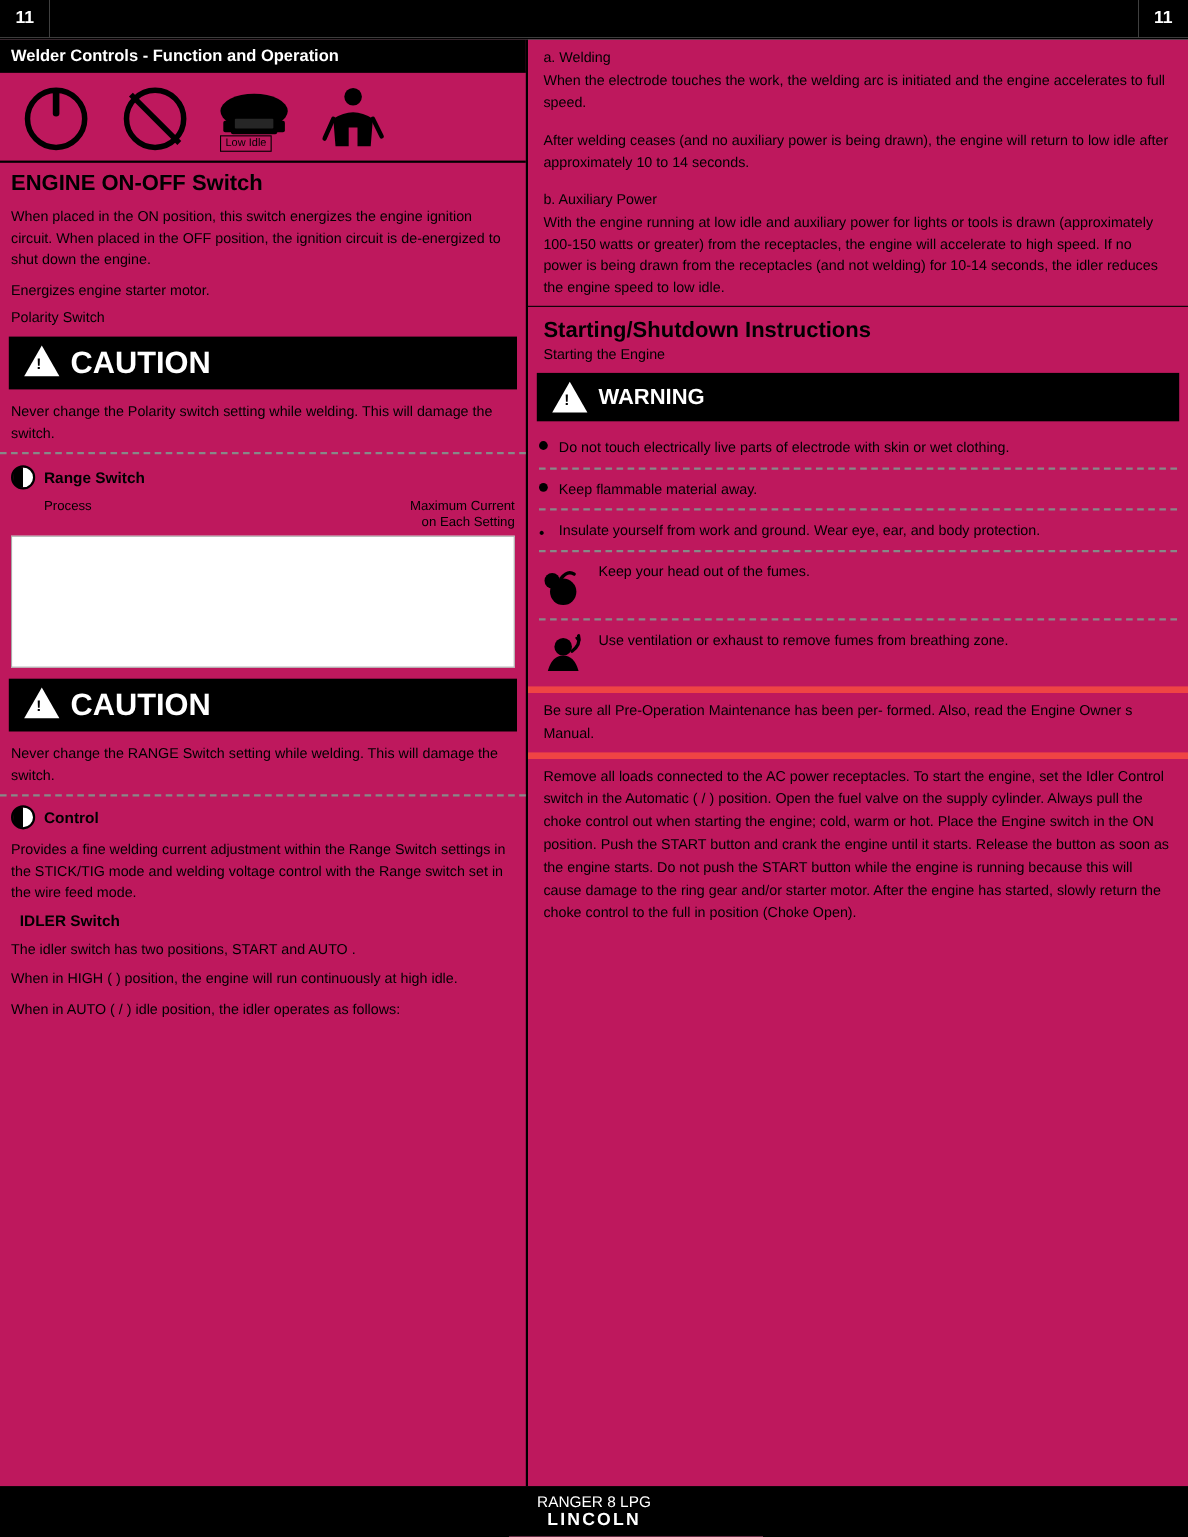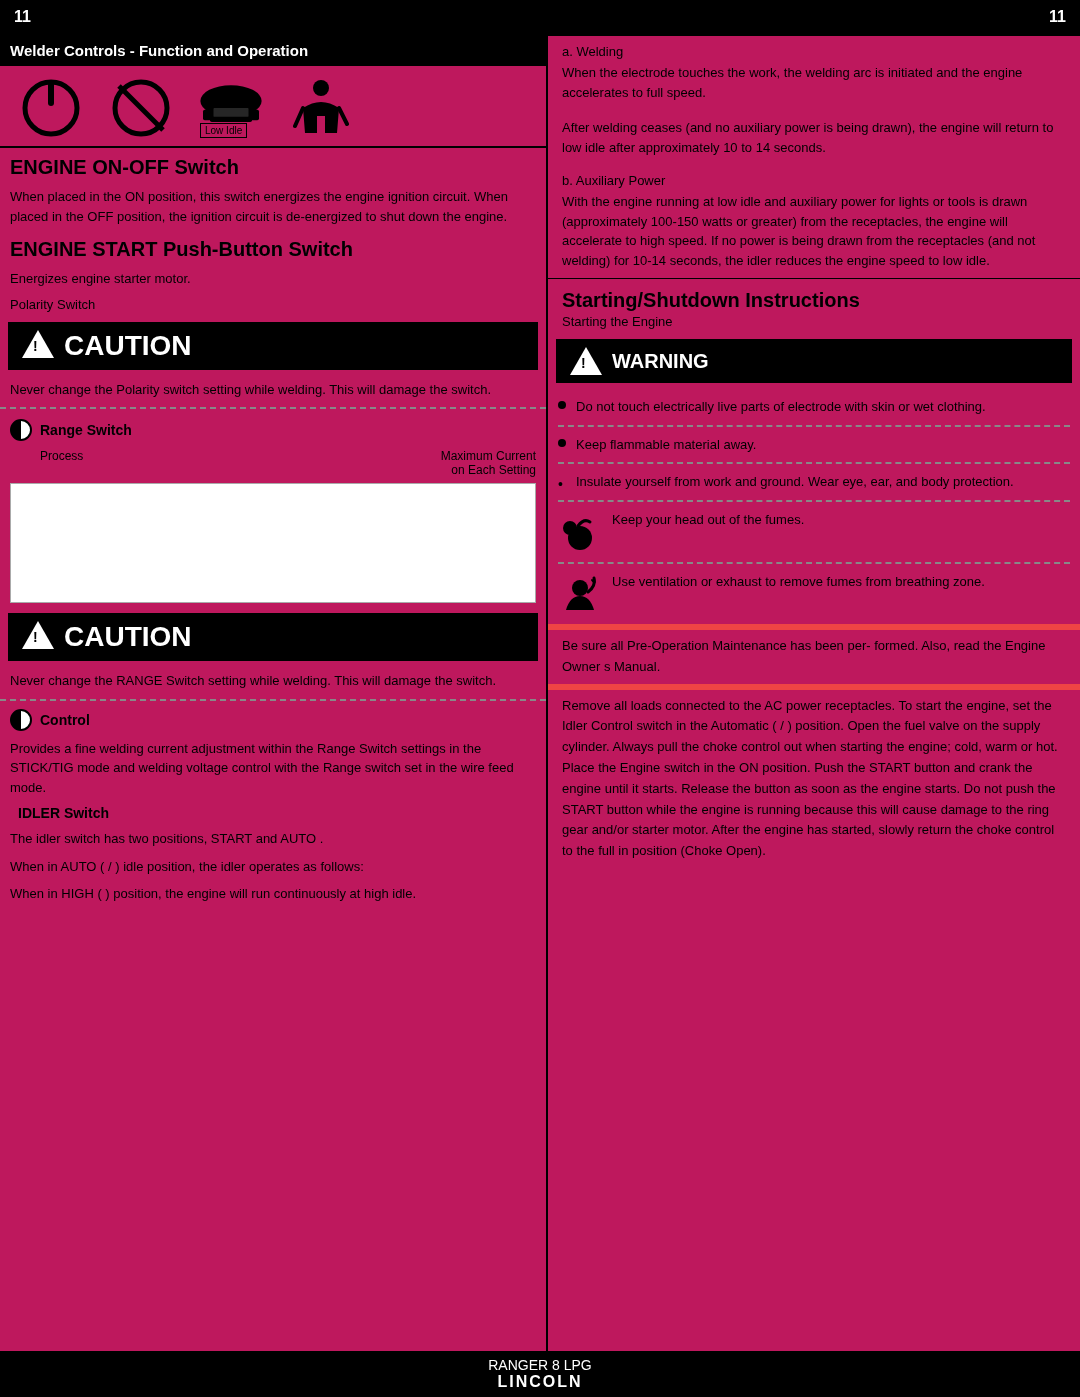--- a/index.html
+++ b/index.html
@@ -52,21 +52,21 @@
     }
 
     
     .main-content {
       display: flex;
       flex: 1;
     }
 
     
     .left-col {
-      width: 548px;
+      width: 480px;
       border-right: 2px solid #000;
       padding: 0;
       display: flex;
       flex-direction: column;
     }
 
     .section-header {
       background: #000;
       color: #fff;
       font-weight: bold;
@@ -400,21 +400,20 @@
             <line x1="46" y1="30" x2="54" y2="46" stroke="#000" stroke-width="4" stroke-linecap="round"></line>
           </svg>
         </div>
 
         <div class="low-idle-label">Low Idle</div>
       </div>
 
       <div class="engine-switch-title">ENGINE  ON-OFF  Switch</div>
       <div class="body-text">When placed in the ON position, this switch energizes the engine ignition circuit. When placed in the OFF position, the ignition circuit is de-energized to shut down the engine.</div>
 
-      <div class="engine-start-title">ENGINE  START  Push-Button Switch</div>
       <div class="body-text">Energizes engine starter motor.</div>
 
       <div class="polarity-label">Polarity   Switch</div>
 
       <div class="caution-box">
         <div class="caution-triangle"></div>
         <span>CAUTION</span>
       </div>
       <div class="caution-text-block">Never change the   Polarity   switch setting while welding. This will damage the switch.</div>
 
@@ -437,22 +436,22 @@
       <div class="caution-text-block">Never change the   RANGE  Switch setting while welding. This will damage the switch.</div>
 
       <div class="control-label">
         <div class="bullet-circle-half"></div>
         <span>Control</span>
       </div>
       <div class="control-text">Provides a fine welding current adjustment within the Range Switch settings in the STICK/TIG mode and welding voltage control with the Range switch set in the wire feed mode.</div>
 
       <div class="idler-switch-label">IDLER  Switch</div>
       <div class="idler-text">The idler switch has two positions, START and AUTO .</div>
+      <div class="idler-text">When in HIGH (       ) position, the engine will run continuously at high idle.</div>
       <div class="idler-text">When in AUTO (      /        ) idle position, the idler operates as follows:</div>
-      <div class="idler-text">When in HIGH (       ) position, the engine will run continuously at high idle.</div>
 
     </div>
 
     <div class="right-col">
 
       <div class="welding-section">
         <div class="welding-title">a.   Welding</div>
         <div class="welding-text">When the electrode touches the work, the welding arc is initiated and the engine accelerates to full speed.</div>
         <br>
         <div class="welding-text">After welding ceases (and no auxiliary power is being drawn), the engine will return to low idle after approximately 10 to 14 seconds.</div>

